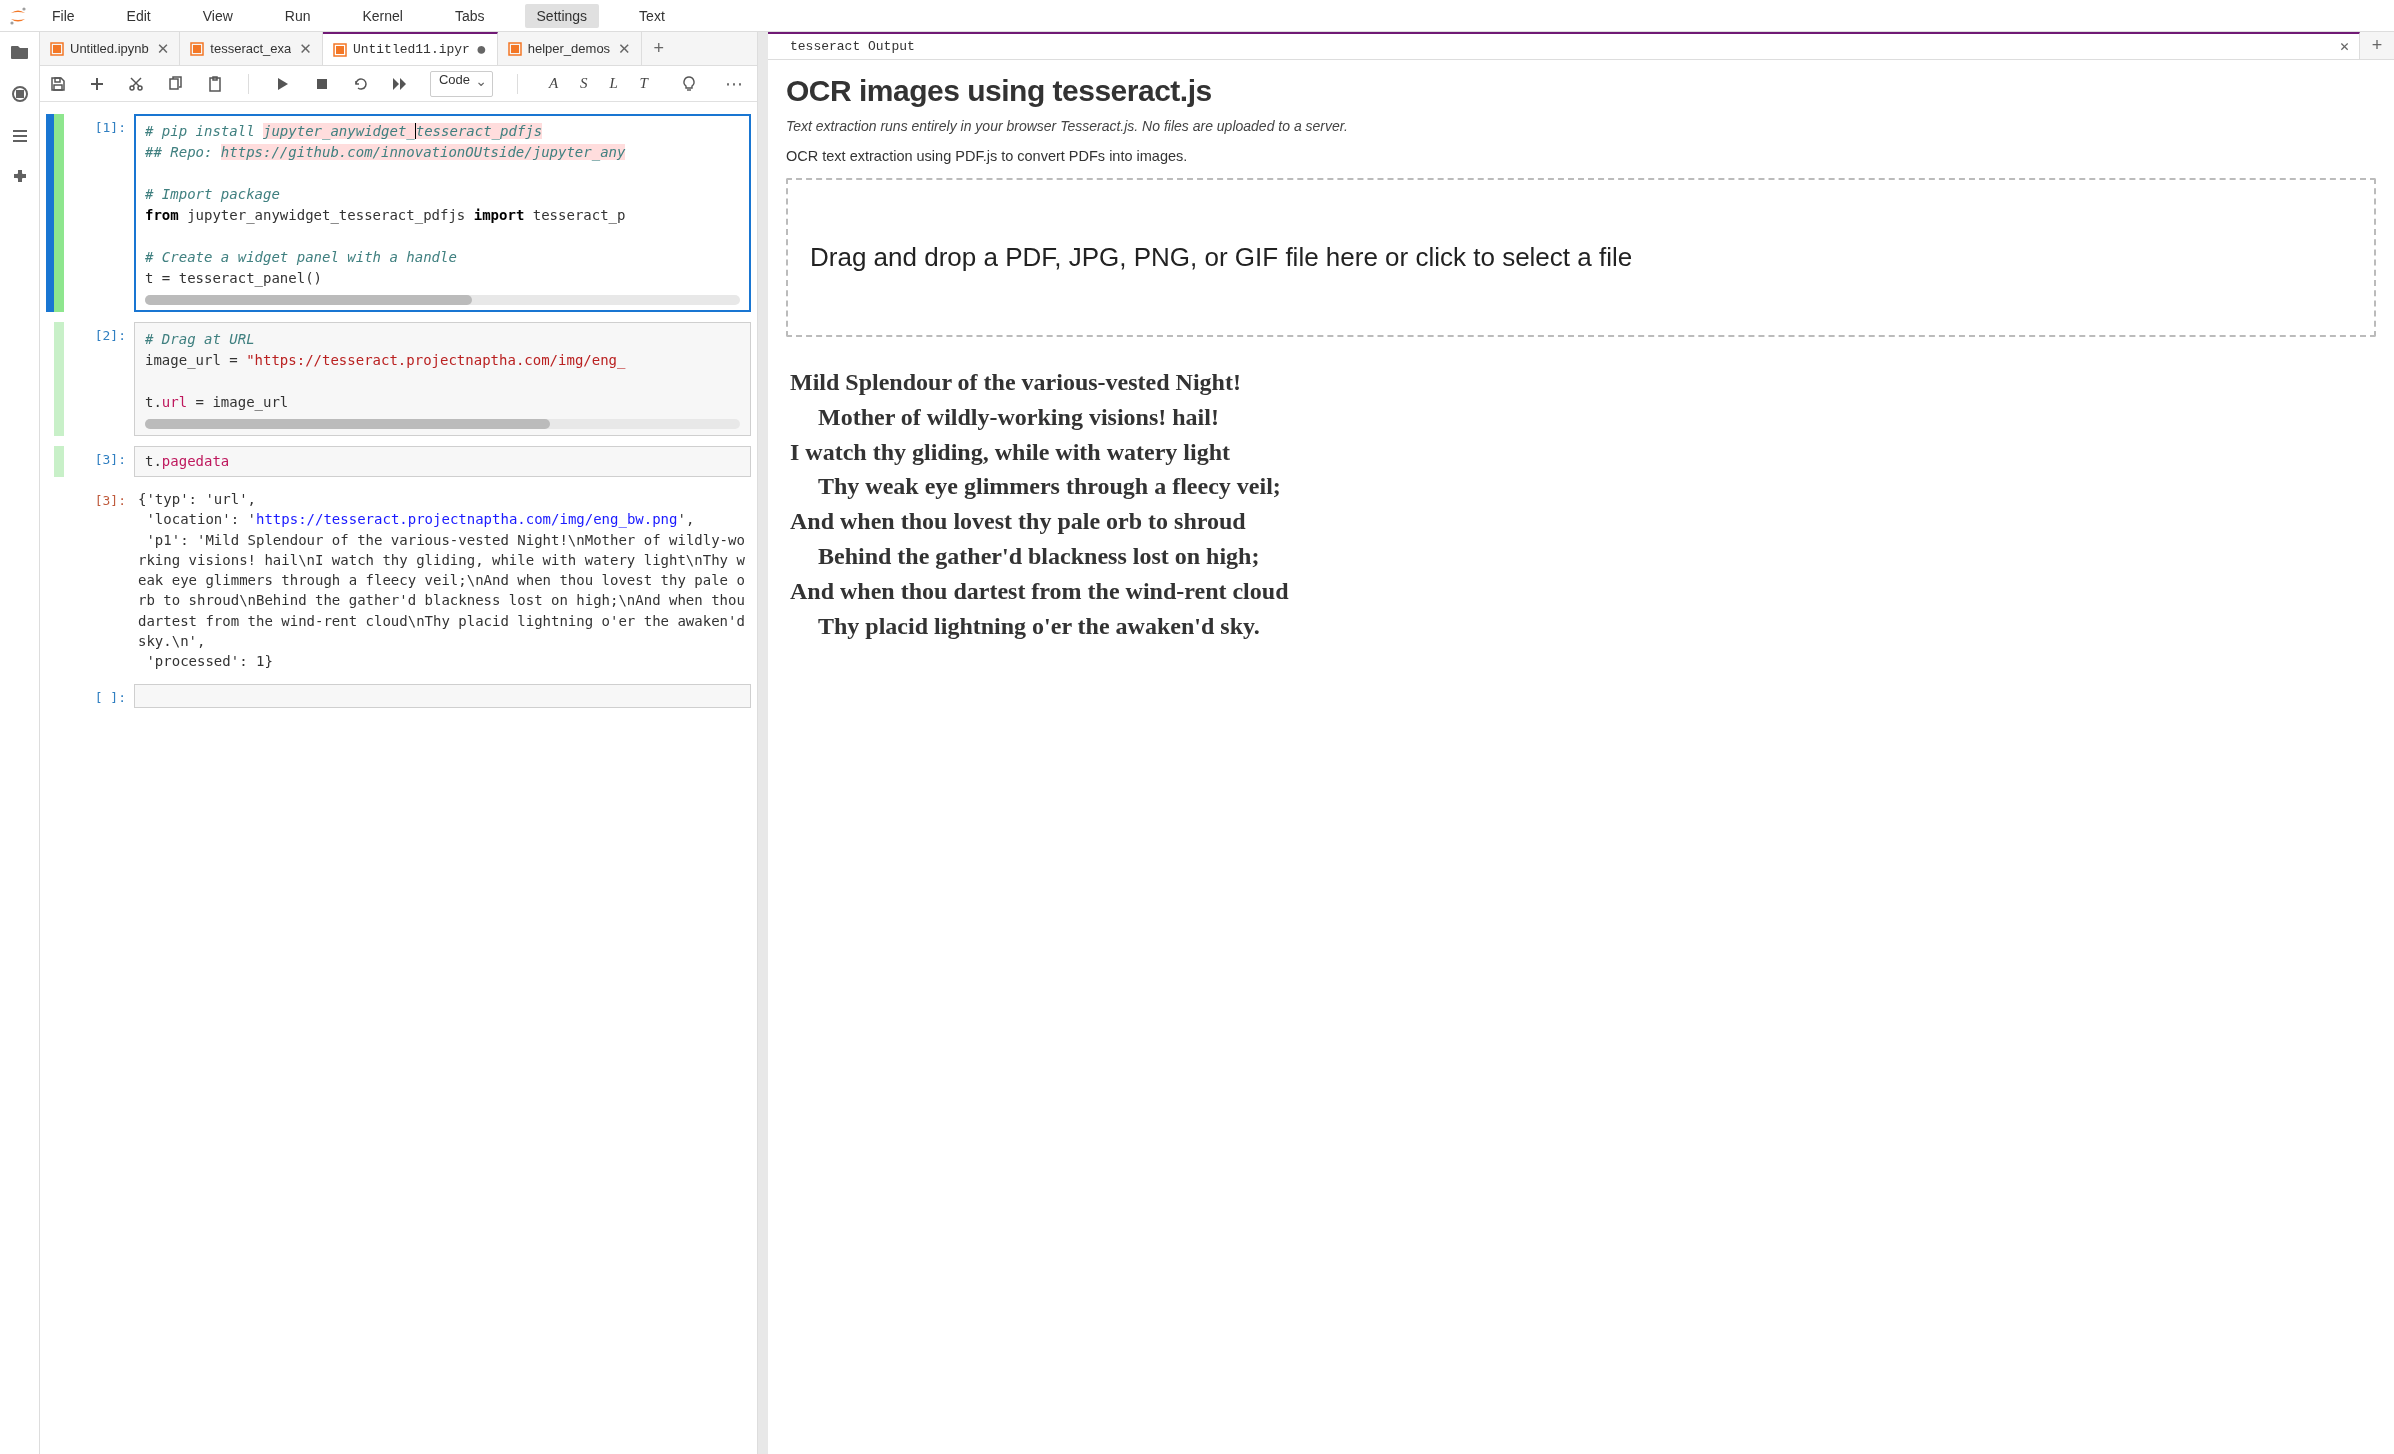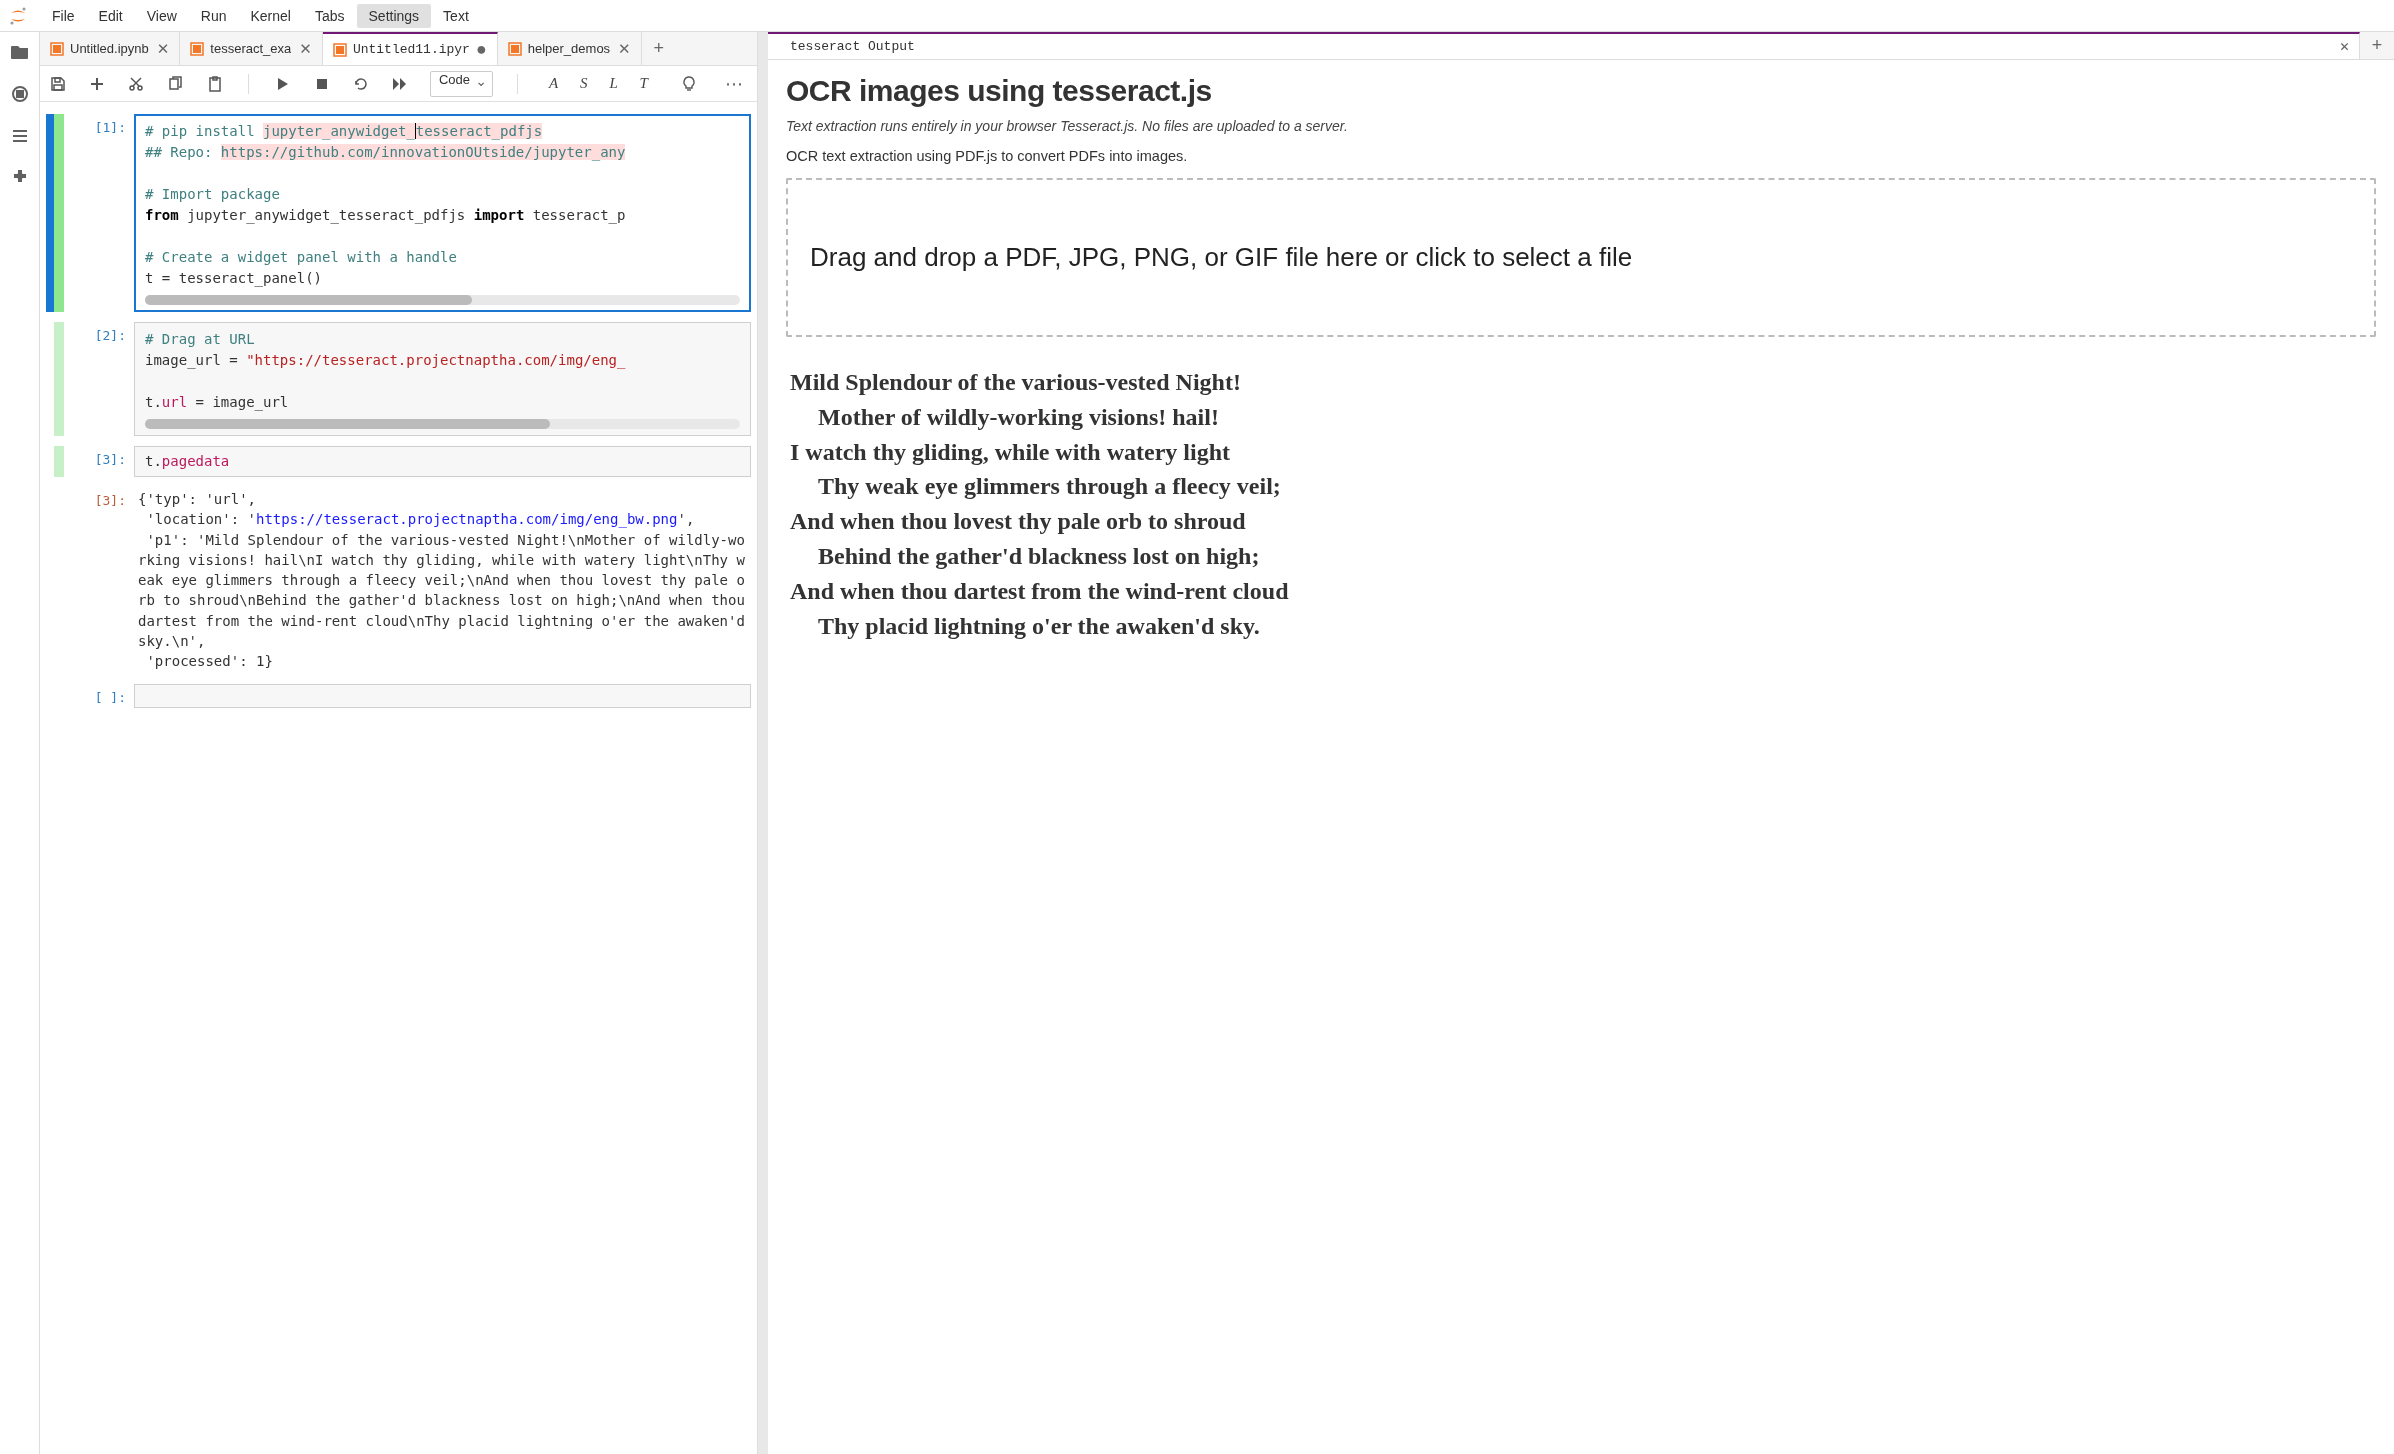--- a/index.html
+++ b/index.html
@@ -35,21 +35,21 @@
 .cell { display: flex; margin-bottom: 10px; }
 .cell .gutter { width: 8px; flex-shrink: 0; }
 .cell.selected .gutter { background: #1976d2; }
 .cell .status-bar { width: 10px; flex-shrink: 0; }
 .cell .status-bar.green { background: #8ee68e; }
 .cell .status-bar.lightgreen { background: #c8f0c8; }
 .cell .prompt { width: 70px; flex-shrink: 0; text-align: right; padding: 6px 8px 0 0; color: #307fc1; font-family: Menlo, monospace; font-size: 13px; }
 .cell .code-area { flex: 1; border: 1px solid #cfcfcf; background: #f7f7f7; padding: 6px 10px; font-family: Menlo, Consolas, monospace; font-size: 14px; line-height: 1.5; overflow: hidden; position: relative; }
 .cell.selected .code-area { border: 1px solid #1976d2; box-shadow: 0 0 0 1px #1976d2 inset; background: #fff; }
 .code-line { white-space: pre; }
-.tok-comment { color: #408080; }
+.tok-comment { color: #408080; font-style: italic; }
 .tok-hl { background: #fdd; }
 .tok-kw { color: #000000; font-weight: bold; }
 .tok-str { color: #ba2121; }
 .tok-attr { color: #be185d; }
 .hscroll { height: 10px; background: #e8e8e8; border-radius: 5px; margin-top: 6px; position: relative; }
 .hscroll .thumb { position: absolute; left: 0; top: 0; height: 100%; background: #bbb; border-radius: 5px; }
 .output-text { flex:1; font-family: Menlo, Consolas, monospace; font-size: 14px; line-height: 1.45; padding: 2px 4px; white-space: pre-wrap; word-break: break-all; }
 .vscroll { width: 10px; background: #e8e8e8; }
 .right-tabbar { display: flex; height: 28px; background: #f5f5f5; border-bottom: 1px solid #ddd; }
 .right-body { flex:1; overflow: auto; padding: 14px 18px; }
@@ -69,21 +69,21 @@
 <div class="app">
   <div class="menubar">
     <div class="logo">
       <svg width="20" height="20" viewBox="0 0 20 20">
           <circle cx="16" cy="3" r="1.6" fill="#9e9e9e"></circle>
           <path d="M3 7 Q10 2 17 7 Q10 5 3 7 Z" fill="#f37726"></path>
           <path d="M3 13 Q10 18 17 13 Q10 15 3 13 Z" fill="#f37726"></path>
           <circle cx="4" cy="17" r="1.6" fill="#9e9e9e"></circle>
         </svg>
     </div>
-    <div id="menu-items" style="display: flex;">
+    <div id="menu-items" style="display: flex; gap: 28px;">
         <div class="menu-item">File</div>
         <div class="menu-item">Edit</div>
         <div class="menu-item">View</div>
         <div class="menu-item">Run</div>
         <div class="menu-item">Kernel</div>
         <div class="menu-item">Tabs</div>
         <div class="menu-item active">Settings</div>
         <div class="menu-item">Text</div>
       </div>
   </div>

